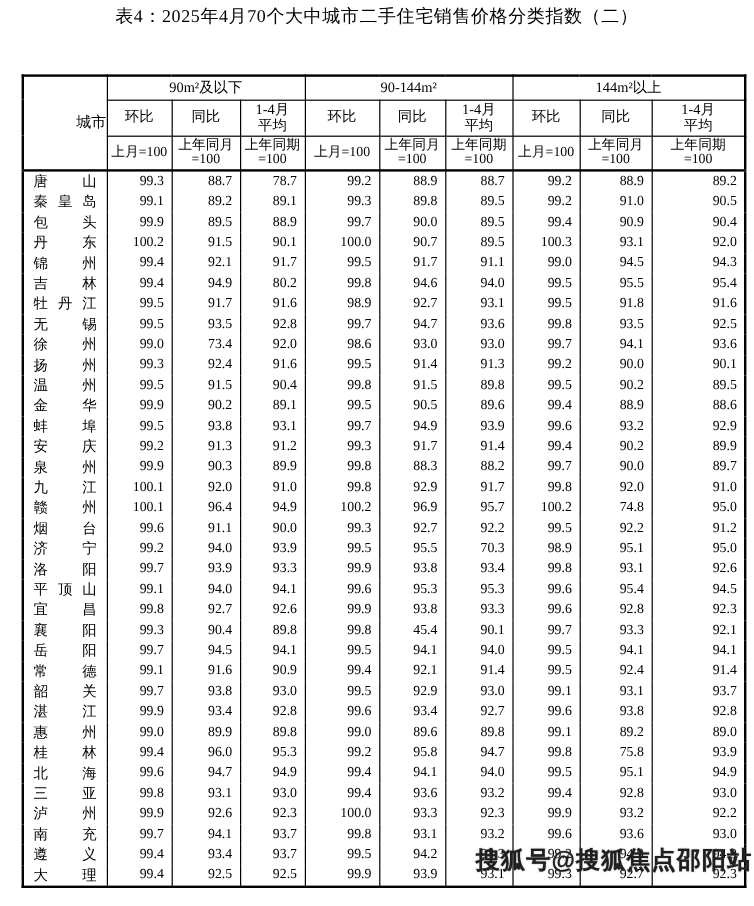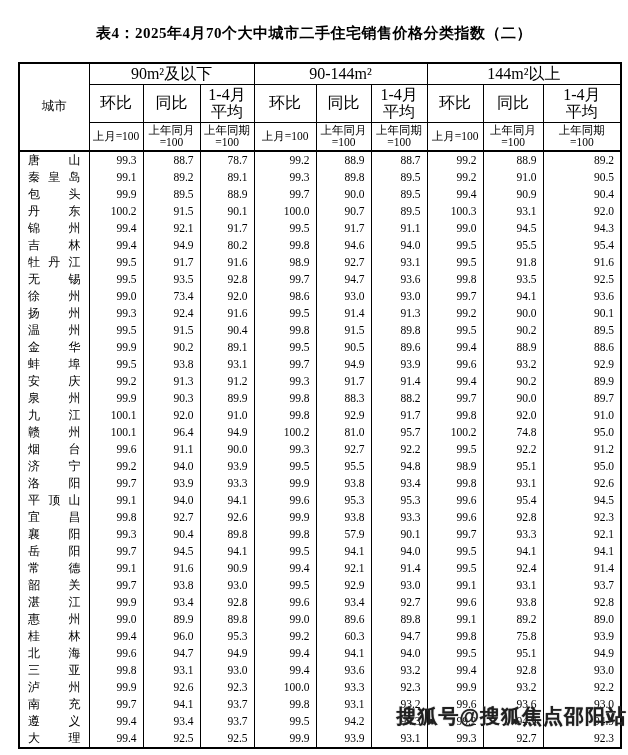--- a/index.html
+++ b/index.html
@@ -5,50 +5,50 @@
   * { box-sizing: border-box; margin: 0; padding: 0; }
   html, body {
     width: 628px; height: 755px;
     background: #ffffff;
     font-family: "Liberation Serif", serif;
     color: #000;
     overflow: hidden;
     position: relative;
   }
   .page-title {
-    margin-top: 24px;
+    margin-top: 4px;
     text-align: center;
     font-size: 15px;
-    font-weight: 700;
+    font-weight: 400;
     letter-spacing: 0.5px;
     font-family: "Liberation Serif", serif;
   }
   table.price-table {
     position: absolute;
     left: 18px; top: 62px;
     border-collapse: collapse;
     table-layout: fixed;
     width: 602px;
     border: 2px solid #000;
   }
   thead th {
     border: 1px solid #000;
     font-weight: normal;
-    font-size: 16px;
+    font-size: 12px;
     text-align: center;
     vertical-align: middle;
     white-space: pre-line;
     line-height: 1.1;
     padding: 1px 0;
   }
   thead tr.group-row th { height: 20px; }
   thead tr.metric-row th { height: 30px; }
   thead tr.base-row th { height: 26px; font-size: 11.5px; }
   thead { border-bottom: 2px solid #000; }
-  th.city-head { font-size: 12.5px; }
+  th.city-head { font-size: 12.5px; text-align: right; }
   tbody td {
     border-left: 1px solid #000;
     border-right: 1px solid #000;
     height: 17px;
     font-size: 11.5px;
     padding: 0;
     line-height: 17px;
     vertical-align: middle;
   }
   td.num-cell {
@@ -410,21 +410,21 @@
         <td class="city-cell">
           <div class="city-just">
             <span>赣</span>
             <span>州</span>
           </div>
         </td>
         <td class="num-cell">100.1</td>
         <td class="num-cell">96.4</td>
         <td class="num-cell">94.9</td>
         <td class="num-cell">100.2</td>
-        <td class="num-cell">81.0</td>
+        <td class="num-cell">96.9</td>
         <td class="num-cell">95.7</td>
         <td class="num-cell">100.2</td>
         <td class="num-cell">74.8</td>
         <td class="num-cell">95.0</td>
       </tr>
       <tr>
         <td class="city-cell">
           <div class="city-just">
             <span>烟</span>
             <span>台</span>
@@ -445,21 +445,21 @@
           <div class="city-just">
             <span>济</span>
             <span>宁</span>
           </div>
         </td>
         <td class="num-cell">99.2</td>
         <td class="num-cell">94.0</td>
         <td class="num-cell">93.9</td>
         <td class="num-cell">99.5</td>
         <td class="num-cell">95.5</td>
-        <td class="num-cell">94.8</td>
+        <td class="num-cell">70.3</td>
         <td class="num-cell">98.9</td>
         <td class="num-cell">95.1</td>
         <td class="num-cell">95.0</td>
       </tr>
       <tr>
         <td class="city-cell">
           <div class="city-just">
             <span>洛</span>
             <span>阳</span>
           </div>
@@ -513,21 +513,21 @@
         <td class="city-cell">
           <div class="city-just">
             <span>襄</span>
             <span>阳</span>
           </div>
         </td>
         <td class="num-cell">99.3</td>
         <td class="num-cell">90.4</td>
         <td class="num-cell">89.8</td>
         <td class="num-cell">99.8</td>
-        <td class="num-cell">57.9</td>
+        <td class="num-cell">45.4</td>
         <td class="num-cell">90.1</td>
         <td class="num-cell">99.7</td>
         <td class="num-cell">93.3</td>
         <td class="num-cell">92.1</td>
       </tr>
       <tr>
         <td class="city-cell">
           <div class="city-just">
             <span>岳</span>
             <span>阳</span>
@@ -615,21 +615,21 @@
         <td class="city-cell">
           <div class="city-just">
             <span>桂</span>
             <span>林</span>
           </div>
         </td>
         <td class="num-cell">99.4</td>
         <td class="num-cell">96.0</td>
         <td class="num-cell">95.3</td>
         <td class="num-cell">99.2</td>
-        <td class="num-cell">60.3</td>
+        <td class="num-cell">95.8</td>
         <td class="num-cell">94.7</td>
         <td class="num-cell">99.8</td>
         <td class="num-cell">75.8</td>
         <td class="num-cell">93.9</td>
       </tr>
       <tr>
         <td class="city-cell">
           <div class="city-just">
             <span>北</span>
             <span>海</span>

